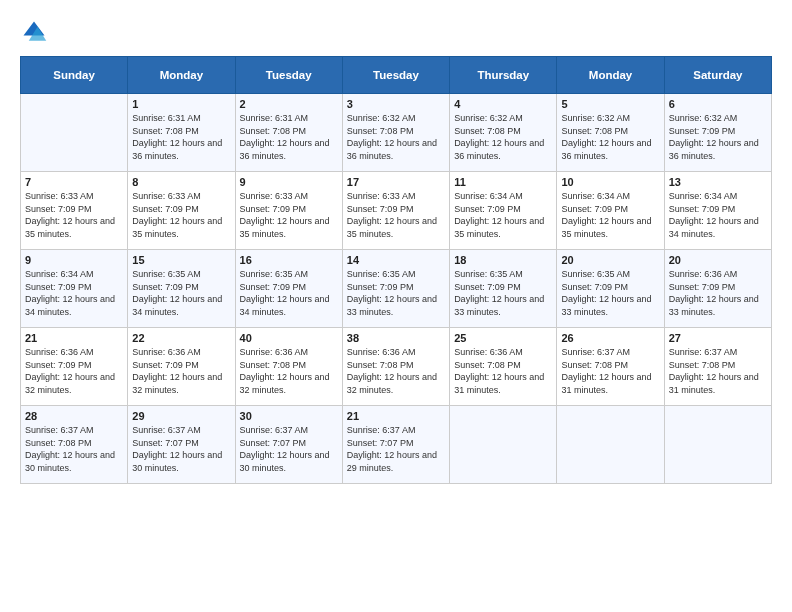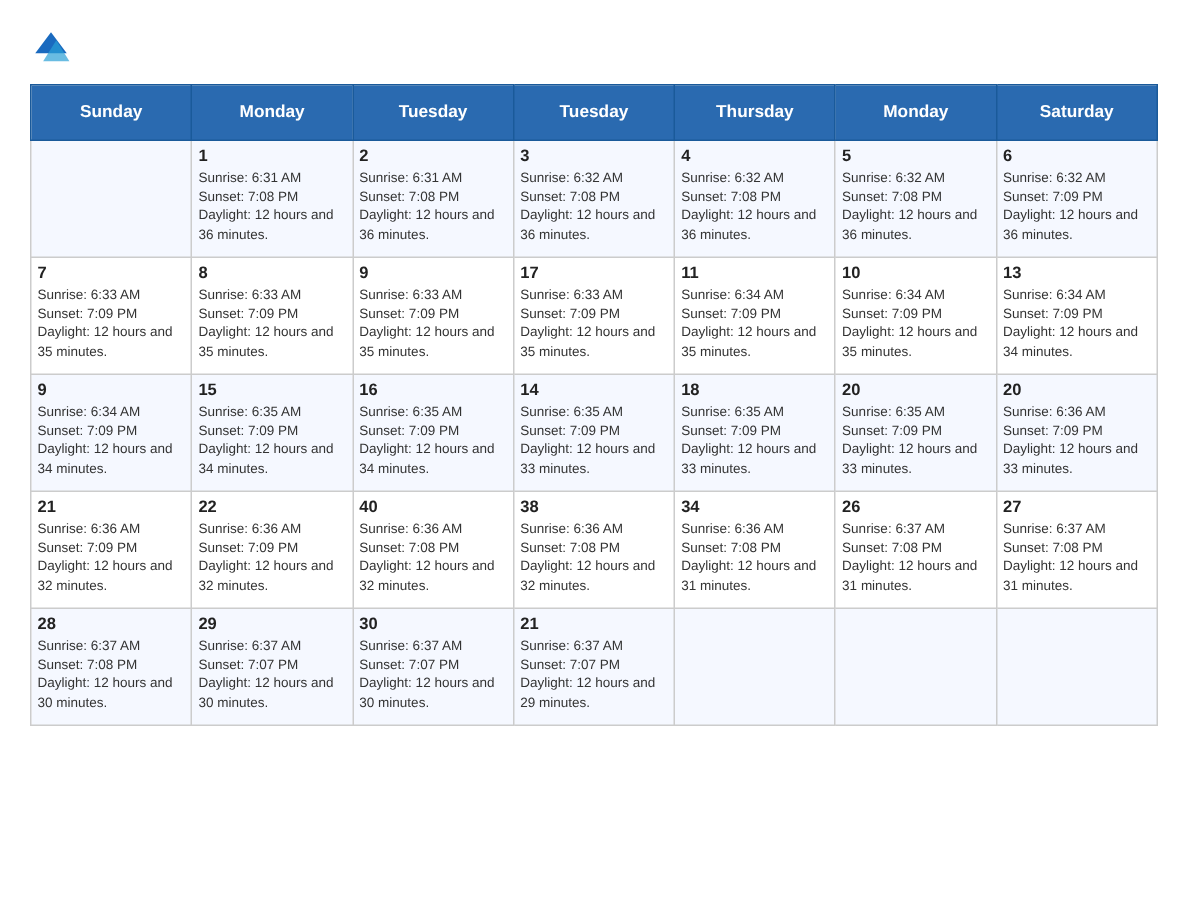--- a/index.html
+++ b/index.html
@@ -224,21 +224,21 @@
           </td>
           <td>
             <span class="day-num">40</span>
             <div class="day-detail">Sunrise: 6:36 AM<br>Sunset: 7:08 PM<br>Daylight: 12 hours and 32 minutes.</div>
           </td>
           <td>
             <span class="day-num">38</span>
             <div class="day-detail">Sunrise: 6:36 AM<br>Sunset: 7:08 PM<br>Daylight: 12 hours and 32 minutes.</div>
           </td>
           <td>
-            <span class="day-num">34</span>
+            <span class="day-num">25</span>
             <div class="day-detail">Sunrise: 6:36 AM<br>Sunset: 7:08 PM<br>Daylight: 12 hours and 31 minutes.</div>
           </td>
           <td>
             <span class="day-num">26</span>
             <div class="day-detail">Sunrise: 6:37 AM<br>Sunset: 7:08 PM<br>Daylight: 12 hours and 31 minutes.</div>
           </td>
           <td>
             <span class="day-num">27</span>
             <div class="day-detail">Sunrise: 6:37 AM<br>Sunset: 7:08 PM<br>Daylight: 12 hours and 31 minutes.</div>
           </td>

